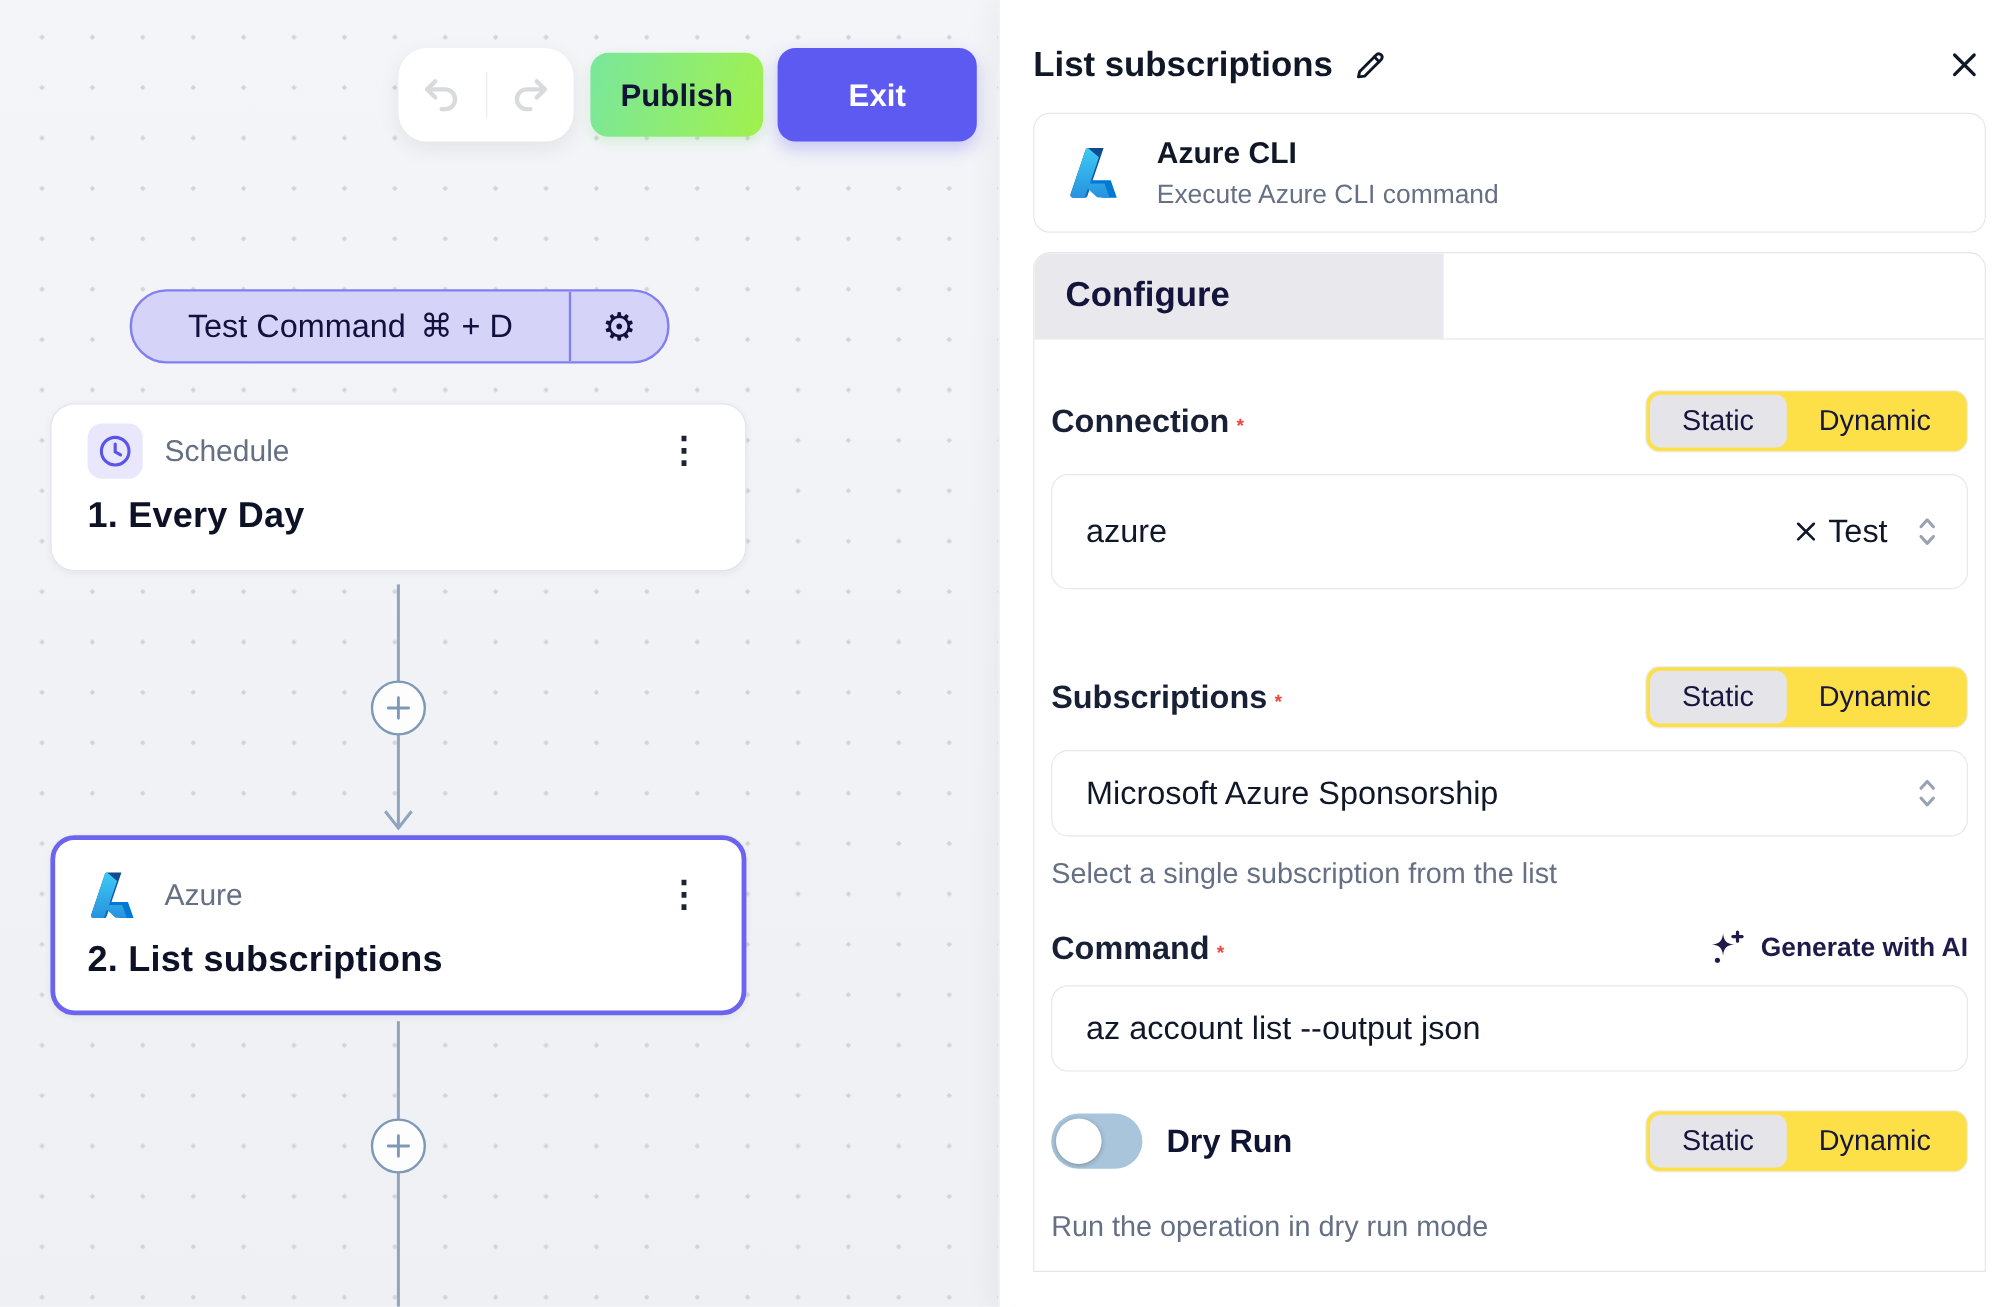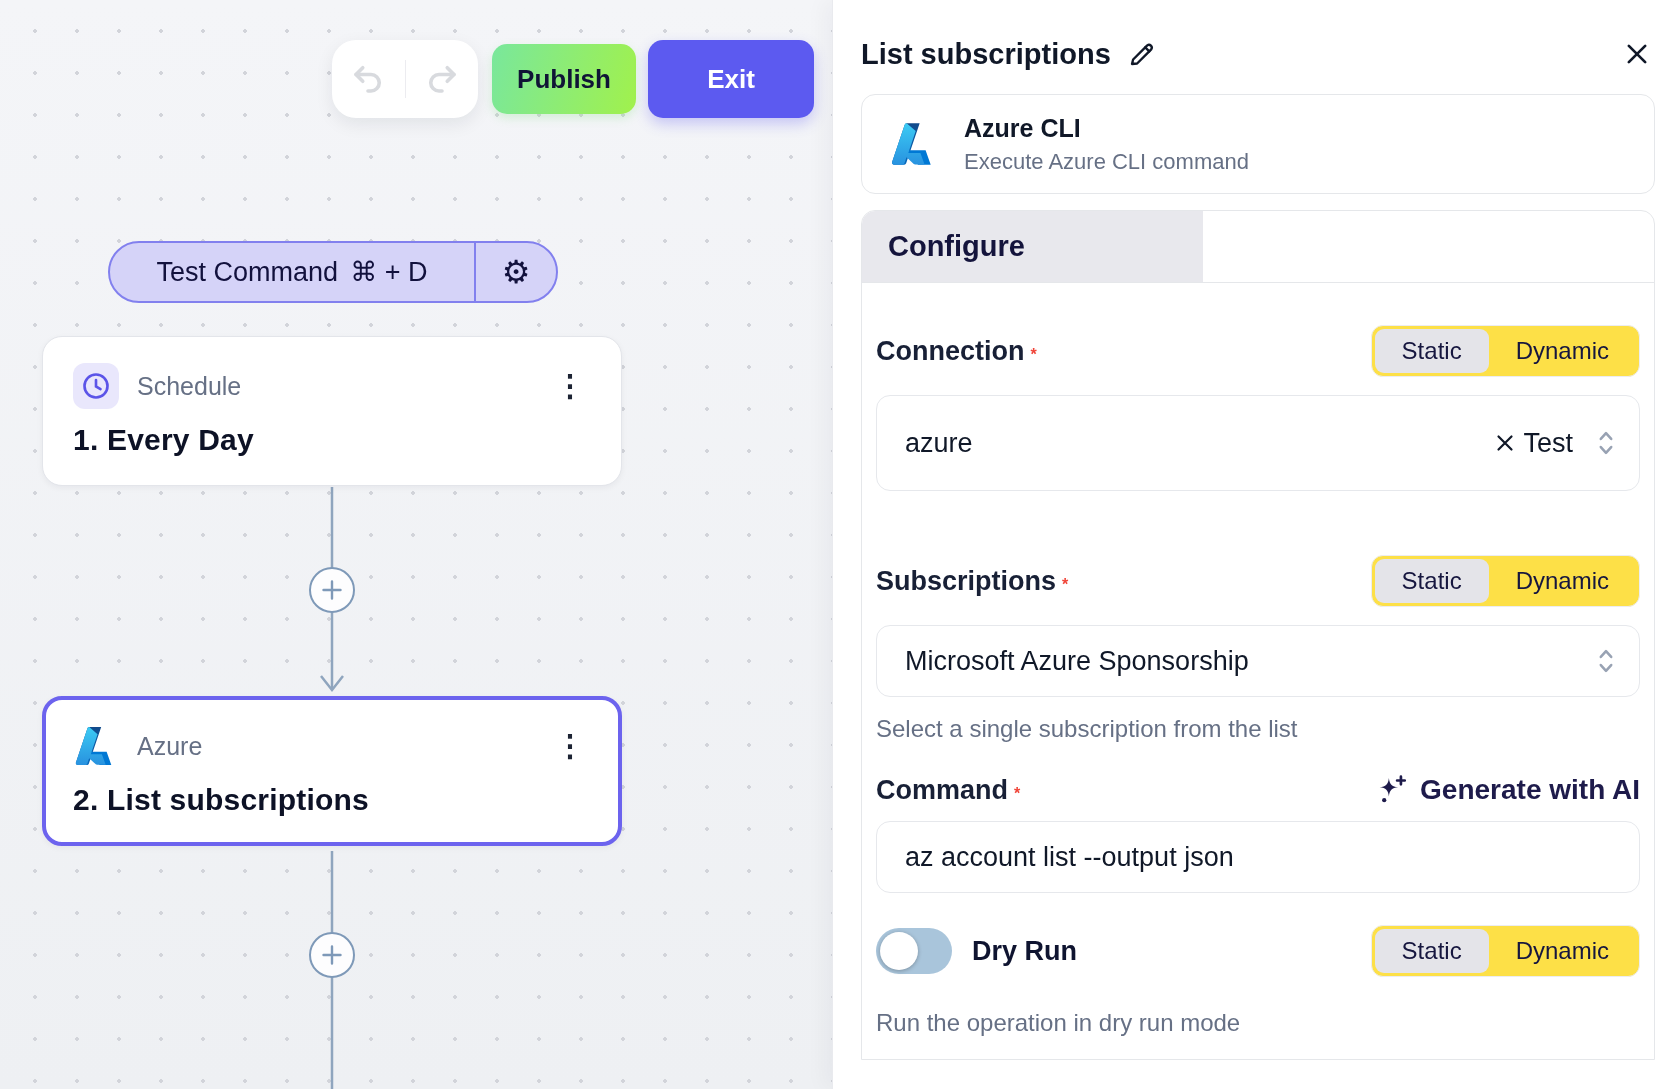--- a/index.html
+++ b/index.html
@@ -32,21 +32,21 @@
 
   .test-pill { position:absolute; left:108px; top:241px; width:450px; height:62px;
     background:#d5d3f8; border:2px solid #8280ee; border-radius:32px;
     display:flex; align-items:stretch; overflow:hidden; cursor:pointer; }
   .test-pill .main { flex:1; display:flex; align-items:center; justify-content:center;
     gap:12px; font-size:27px; font-weight:500; color:#12113d; border-right:2px solid #8280ee; }
   .test-pill .gearbox { width:80px; display:flex; align-items:center; justify-content:center;
     font-size:32px; color:#12113d; cursor:pointer; }
 
   .node { position:absolute; left:42px; width:580px; background:#fff;
-    border:1px solid #e3e5ea; border-radius:20px; padding:26px 30px 28px 30px;
+    border:1px solid #e3e5ea; border-radius:20px; padding:16px 30px 28px 30px;
     box-shadow:0 2px 6px rgba(16,24,40,.05); cursor:pointer; }
   .node.selected { border:4px solid #6c63ee; padding:23px 27px 25px 27px; }
   .node-row { display:flex; align-items:center; }
   .node-iconbox { width:46px; height:46px; border-radius:12px; display:flex;
     align-items:center; justify-content:center; }
   .node-iconbox.lavender { background:#e9e7fc; }
   .node-app { margin-left:18px; font-size:25px; color:#667085; }
   .node-menu { margin-left:auto; font-size:30px; font-weight:700; color:#1c2333;
     line-height:1; cursor:pointer; padding:2px 6px; }
   .node-title { margin-top:14px; font-size:30px; font-weight:700; color:#0d1226; letter-spacing:.2px; }
@@ -92,21 +92,21 @@
   .combo { border:1px solid #e6e8ec; border-radius:14px; display:flex; align-items:center;
     padding:0 22px 0 28px; cursor:pointer; }
   .combo.tall { height:96px; margin-top:18px; }
   .combo.short { height:72px; margin-top:18px; }
   .combo-value { font-size:27px; color:#101828; }
   .combo-right { margin-left:auto; display:flex; align-items:center; gap:22px; }
   .clear-btn { display:flex; align-items:center; gap:8px; font-size:27px; font-weight:500;
     color:#101828; cursor:pointer; }
   .helper { margin-top:18px; font-size:24px; color:#667085; }
 
-  .gen-ai { display:flex; align-items:center; gap:12px; font-size:28px; font-weight:600;
+  .gen-ai { display:flex; align-items:center; gap:12px; font-size:22px; font-weight:600;
     color:#1e1b4b; cursor:pointer; }
 
   .text-input { margin-top:14px; height:72px; width:100%; border:1px solid #e6e8ec;
     border-radius:14px; padding:0 28px; font-family:inherit; font-size:27px; color:#101828;
     background:#fff; outline:none; }
 
   .dryrun-row { margin-top:32px; display:flex; align-items:center; }
   .toggle { width:76px; height:46px; border-radius:23px; background:#a9c5db;
     position:relative; cursor:pointer; flex:0 0 auto; }
   .toggle .knob { position:absolute; left:4px; top:4px; width:38px; height:38px;

